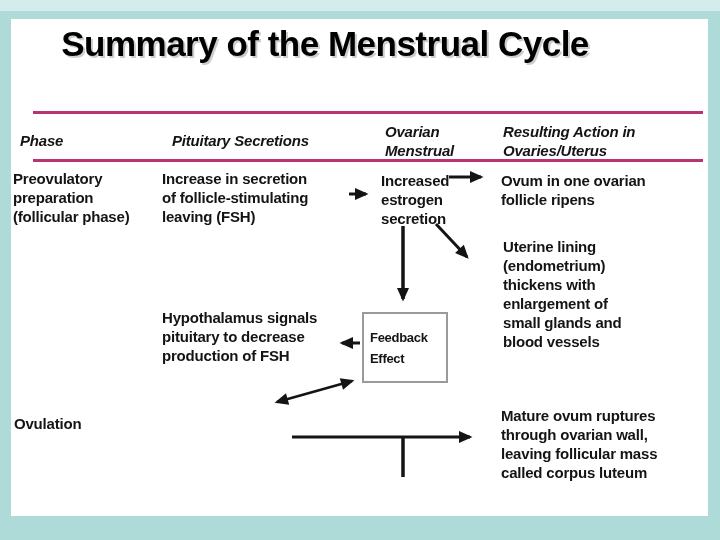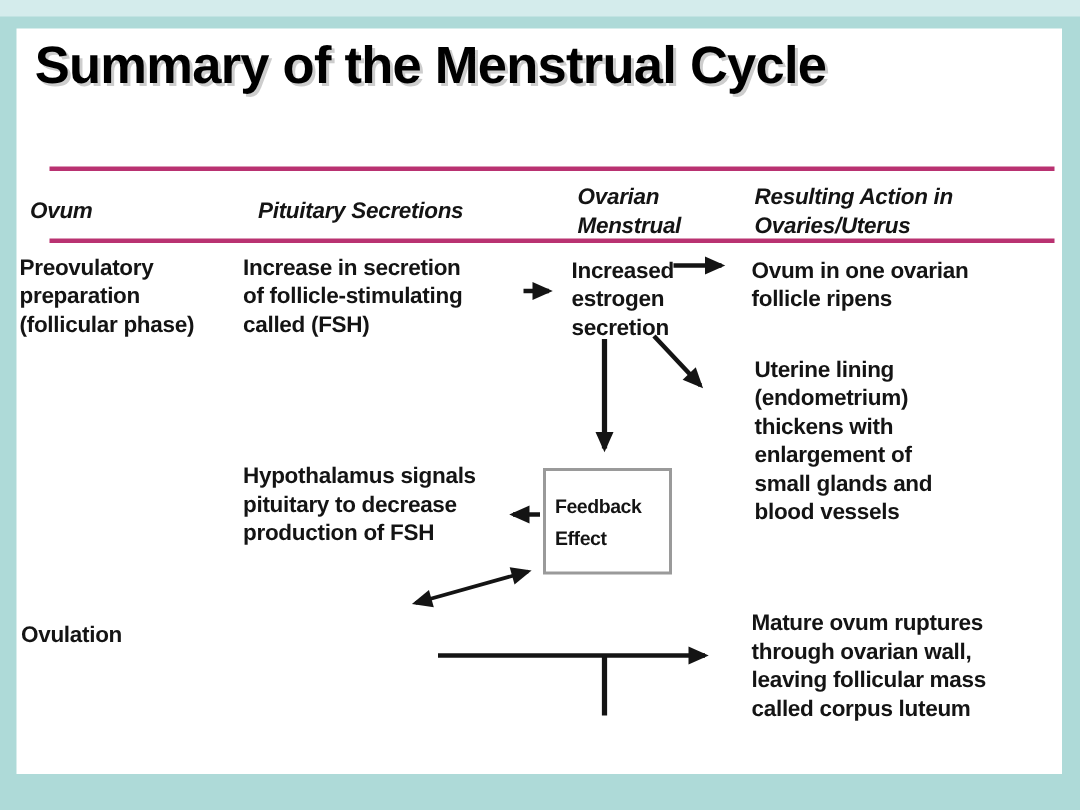--- a/index.html
+++ b/index.html
@@ -15,20 +15,21 @@
     position:relative;width:720px;height:540px;overflow:hidden;
     background:var(--page-bg);
     font-family:"Liberation Sans",sans-serif;
   }
   .topstrip{position:absolute;left:0;top:0;width:720px;height:11px;background:var(--page-top);}
   .slide{position:absolute;left:11px;top:19px;width:697px;height:497px;background:var(--slide-bg);}
   .title{
     position:absolute;left:11px;top:24px;width:552px;text-align:center;
     font-size:35px;font-weight:700;letter-spacing:-0.5px;color:#000;
     text-shadow:2px 2px 0 rgba(145,145,145,0.45);
+    padding-left:38px;
   }
   .txt{
     position:absolute;color:var(--ink);font-weight:700;
     font-size:15px;line-height:19px;letter-spacing:-0.2px;white-space:pre-line;
   }
   .hdr{font-style:italic;}
   .rule{position:absolute;left:33px;width:670px;height:3px;background:var(--rule);}
   .rule1{top:111px;}
   .rule2{top:159px;}
   .th-phase{left:20px;top:131px;}
@@ -61,33 +62,33 @@
 
 <div class="canvas">
   <div class="topstrip"></div>
   <div class="slide"></div>
 
   <div class="title">Summary of the Menstrual Cycle</div>
 
   <div class="rule rule1"></div>
   <div class="rule rule2"></div>
 
-  <div class="txt hdr th-phase">Ovum</div>
+  <div class="txt hdr th-phase">Phase</div>
   <div class="txt hdr th-pituitary">Pituitary Secretions</div>
   <div class="txt hdr th-ovarian">Ovarian
 Menstrual</div>
   <div class="txt r1-phase">Preovulatory
 preparation
 (follicular phase)</div>
 
   <div class="txt hdr th-resulting">Resulting Action in
 Ovaries/Uterus</div>
   <div class="txt r1-pituitary">Increase in secretion
 of follicle-stimulating
-called (FSH)</div>
+leaving (FSH)</div>
   <div class="txt r1-ovarian">Increased
 estrogen
 secretion</div>
   <div class="txt r1-ovum">Ovum in one ovarian
 follicle ripens</div>
   <div class="txt r1-uterine">Uterine lining
 (endometrium)
 thickens with
 enlargement of
 small glands and

